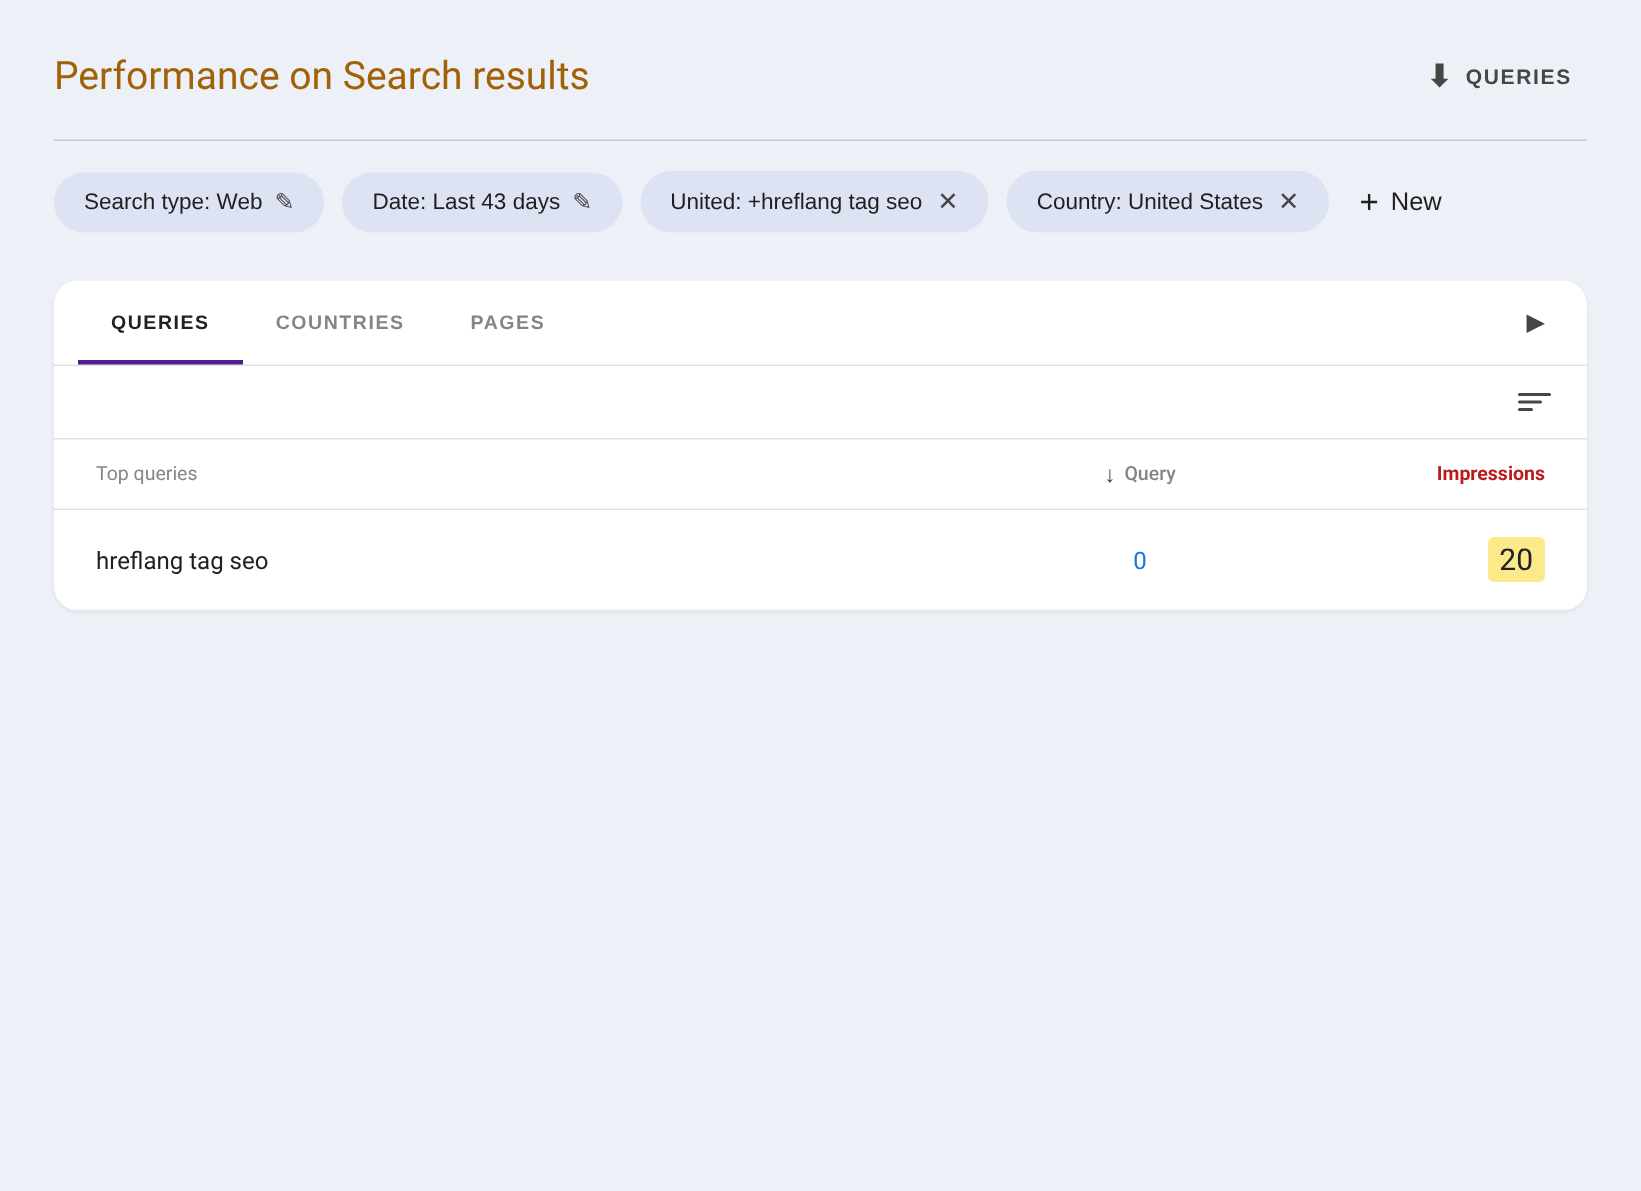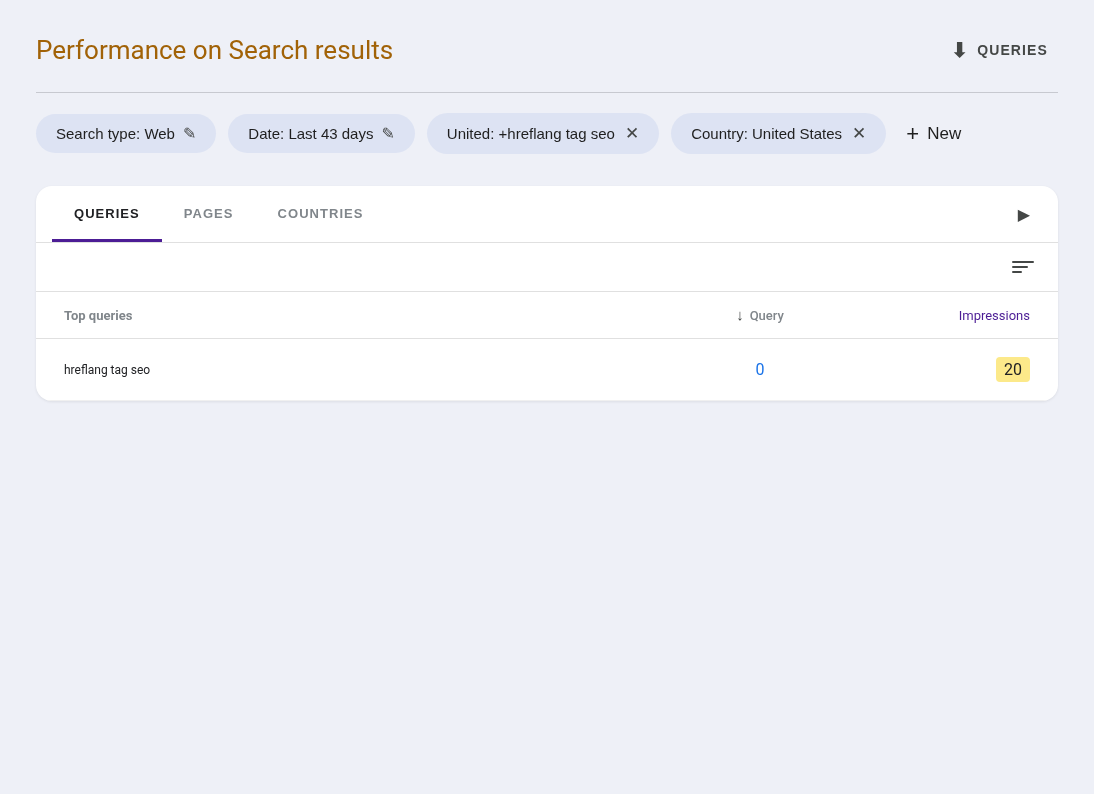--- a/index.html
+++ b/index.html
@@ -205,21 +205,21 @@
       display: flex;
       align-items: center;
       padding: 14px 28px;
       border-bottom: 1px solid #e0e0e0;
     }
 
     .col-query {
       flex: 1;
       font-size: 13px;
       color: #80868b;
-      font-weight: 700;
+      font-weight: 400;
     }
 
     .col-clicks {
       width: 180px;
       text-align: center;
       font-size: 13px;
       color: #80868b;
       font-weight: 500;
       display: flex;
       align-items: center;
@@ -229,49 +229,49 @@
 
     .col-clicks .sort-arrow {
       font-size: 15px;
       color: #444746;
     }
 
     .col-impressions {
       width: 180px;
       text-align: right;
       font-size: 13px;
-      color: #4c1d95;
-      font-weight: 400;
+      color: #b91c1c;
+      font-weight: 700;
     }
 
     .table-data-row {
       display: flex;
       align-items: center;
       padding: 18px 28px;
       border-bottom: 1px solid #f0f0f0;
     }
 
     .query-cell {
       flex: 1;
-      font-size: 12px;
+      font-size: 16px;
       color: #202124;
     }
 
     .clicks-cell {
       width: 180px;
       text-align: center;
       font-size: 16px;
       color: #1a73e8;
       font-weight: 400;
     }
 
     .impressions-cell {
       width: 180px;
       text-align: right;
-      font-size: 16px;
+      font-size: 20px;
       color: #202124;
     }
 
     .impressions-highlight {
       background-color: #fce98a;
       padding: 3px 8px;
       border-radius: 4px;
       display: inline-block;
     }
   </style>
@@ -319,24 +319,24 @@
     </div>
   </div>
 
   <div class="main-card">
 
     <div class="tabs-row">
       <button class="tab active">
         <span>QUERIES</span>
       </button>
       <button class="tab">
+        <span>COUNTRIES</span>
+      </button>
+      <button class="tab">
         <span>PAGES</span>
-      </button>
-      <button class="tab">
-        <span>COUNTRIES</span>
       </button>
       <button class="tab-more-btn">
         <span>▶</span>
       </button>
     </div>
 
     <div class="filter-sort-row">
       <button class="sort-icon-btn">
         <span></span>
         <span></span>

